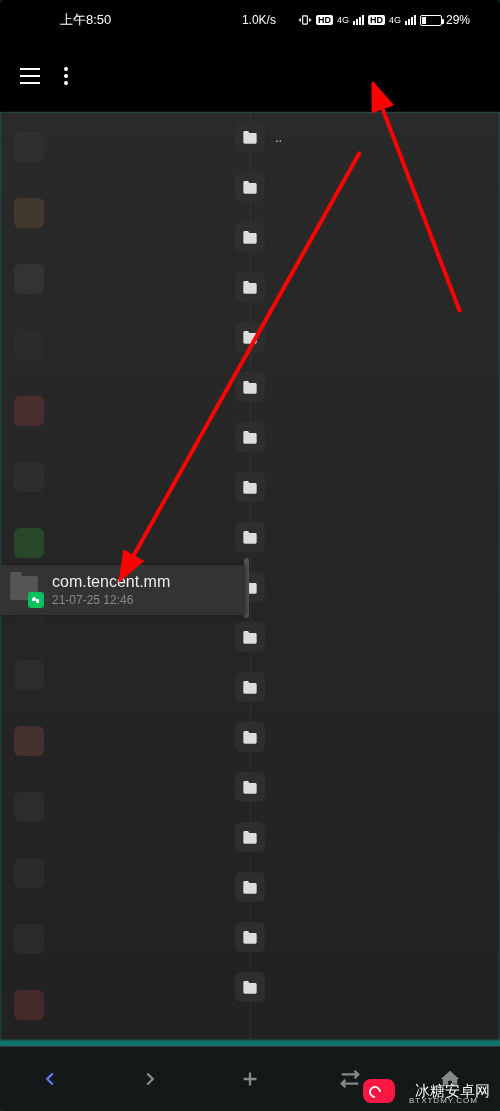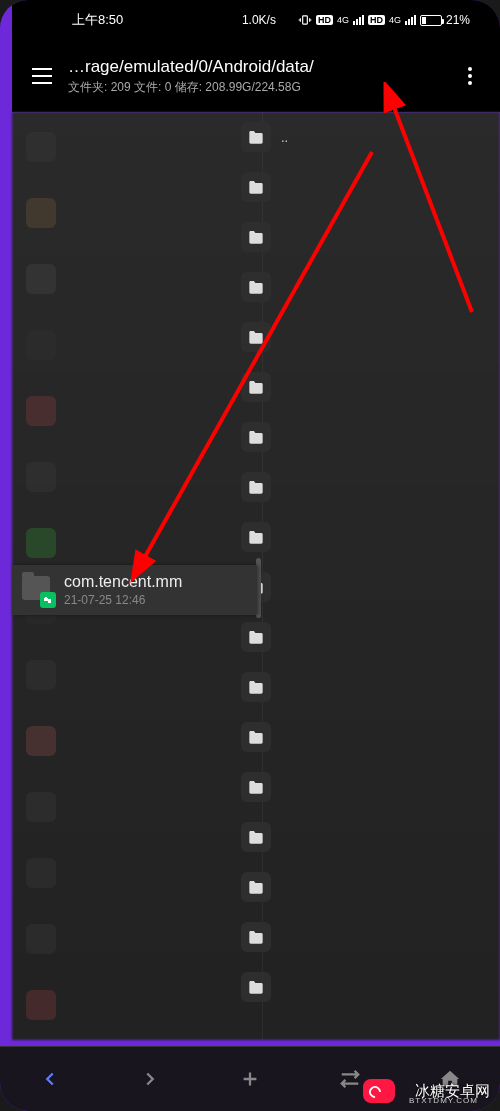--- a/index.html
+++ b/index.html
@@ -8,24 +8,23 @@
       height: 1111px;
       background: #1a1a1a;
       font-family: -apple-system, sans-serif;
       color: #fff;
       overflow: hidden;
       position: relative;
     }
     .rounded-corners {
       position: absolute;
       inset: 0;
-      border-radius: 28px;
+      border-radius: 4px;
       overflow: hidden;
-      background: #6d28d9;
-      padding-left: 12px;
+      background: #0f766e;
     }
     
     .status-bar {
       height: 40px;
       display: flex;
       align-items: center;
       padding: 0 30px 0 60px;
       font-size: 13px;
       color: #fff;
       background: #000;
@@ -147,34 +146,30 @@
           <span></span>
           <span></span>
           <span></span>
           <span></span>
         </span>
       <span class="battery">
           <span class="batt-shape">
             <span class="batt-fill"></span>
           </span>
         </span>
-      <span>21%</span>
+      <span>29%</span>
     </div>
   </div>
 
   <div class="header">
     <div class="hamburger">
         <span></span>
         <span></span>
         <span></span>
       </div>
-    <div class="title-area">
-      <div class="path">…rage/emulated/0/Android/data/</div>
-      <div class="stats">文件夹: 209  文件: 0  储存: 208.99G/224.58G</div>
-    </div>
     <div class="more-icon">
         <span></span>
         <span></span>
         <span></span>
       </div>
   </div>
 
   <div class="content">
     <div class="blur-bg"></div>
 

